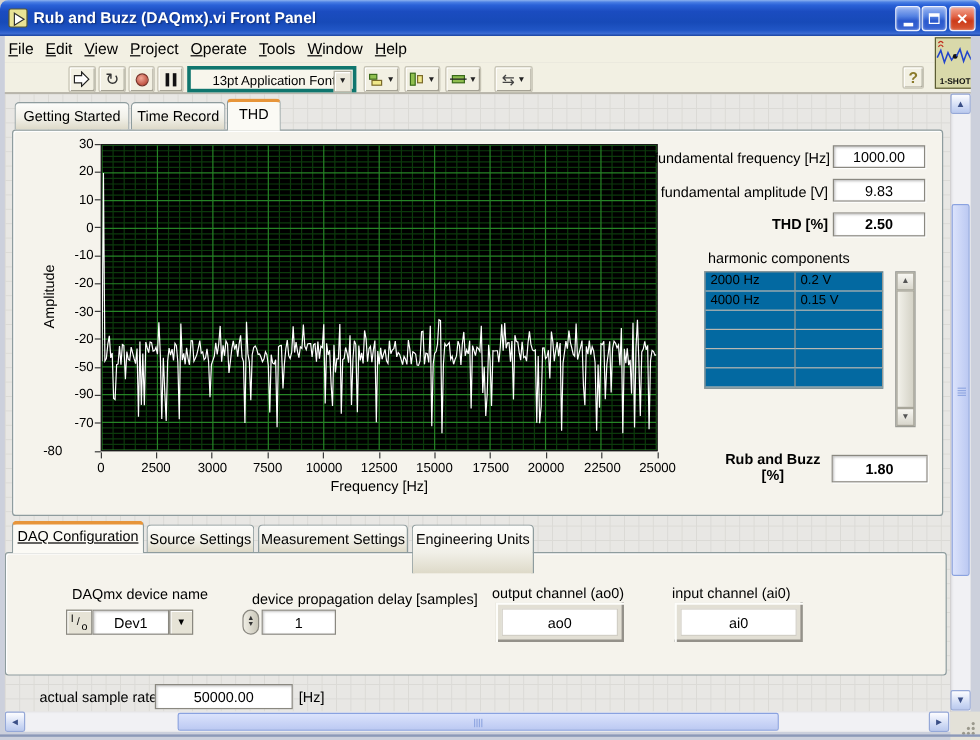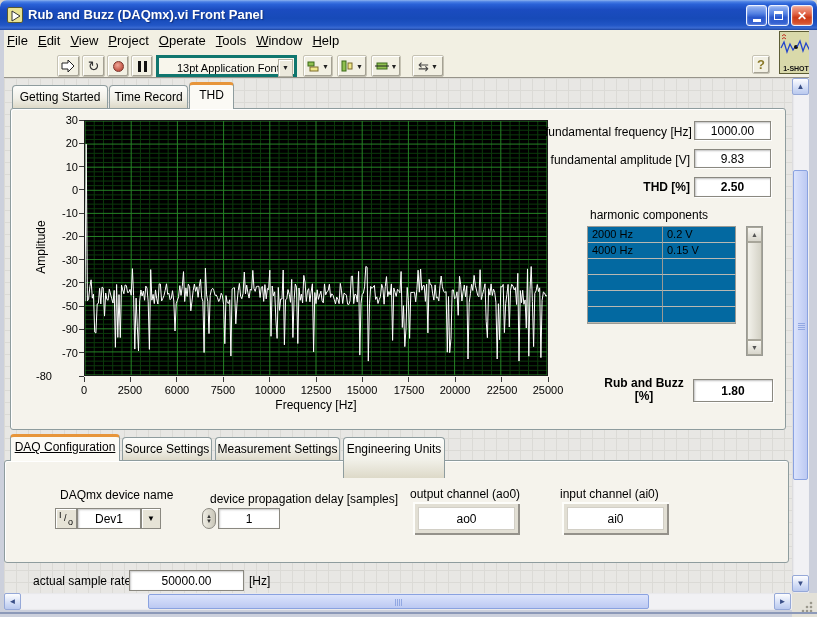--- a/index.html
+++ b/index.html
@@ -310,21 +310,21 @@
       <div class="ticklab" style="left: 36px; top: 323px; width: 42px; text-align: right;">-90</div>
       <div class="tick" style="left: 79px; top: 329px; width: 5px; height: 1px;"></div>
       <div class="ticklab" style="left: 36px; top: 347px; width: 42px; text-align: right;">-70</div>
       <div class="tick" style="left: 79px; top: 352px; width: 5px; height: 1px;"></div>
       <div class="ticklab" style="left: 36px; top: 370px; width: 42px; text-align: left;">-80</div>
       <div class="tick" style="left: 79px; top: 376px; width: 5px; height: 1px;"></div>
       <div class="ticklab" style="left: 60px; top: 384px; width: 48px; text-align: center;">0</div>
       <div class="tick" style="left: 84px; top: 377px; width: 1px; height: 5px;"></div>
       <div class="ticklab" style="left: 106px; top: 384px; width: 48px; text-align: center;">2500</div>
       <div class="tick" style="left: 130px; top: 377px; width: 1px; height: 5px;"></div>
-      <div class="ticklab" style="left: 153px; top: 384px; width: 48px; text-align: center;">6000</div>
+      <div class="ticklab" style="left: 153px; top: 384px; width: 48px; text-align: center;">3000</div>
       <div class="tick" style="left: 176px; top: 377px; width: 1px; height: 5px;"></div>
       <div class="ticklab" style="left: 199px; top: 384px; width: 48px; text-align: center;">7500</div>
       <div class="tick" style="left: 223px; top: 377px; width: 1px; height: 5px;"></div>
       <div class="ticklab" style="left: 246px; top: 384px; width: 48px; text-align: center;">10000</div>
       <div class="tick" style="left: 269px; top: 377px; width: 1px; height: 5px;"></div>
       <div class="ticklab" style="left: 292px; top: 384px; width: 48px; text-align: center;">12500</div>
       <div class="tick" style="left: 316px; top: 377px; width: 1px; height: 5px;"></div>
       <div class="ticklab" style="left: 338px; top: 384px; width: 48px; text-align: center;">15000</div>
       <div class="tick" style="left: 362px; top: 377px; width: 1px; height: 5px;"></div>
       <div class="ticklab" style="left: 385px; top: 384px; width: 48px; text-align: center;">17500</div>

